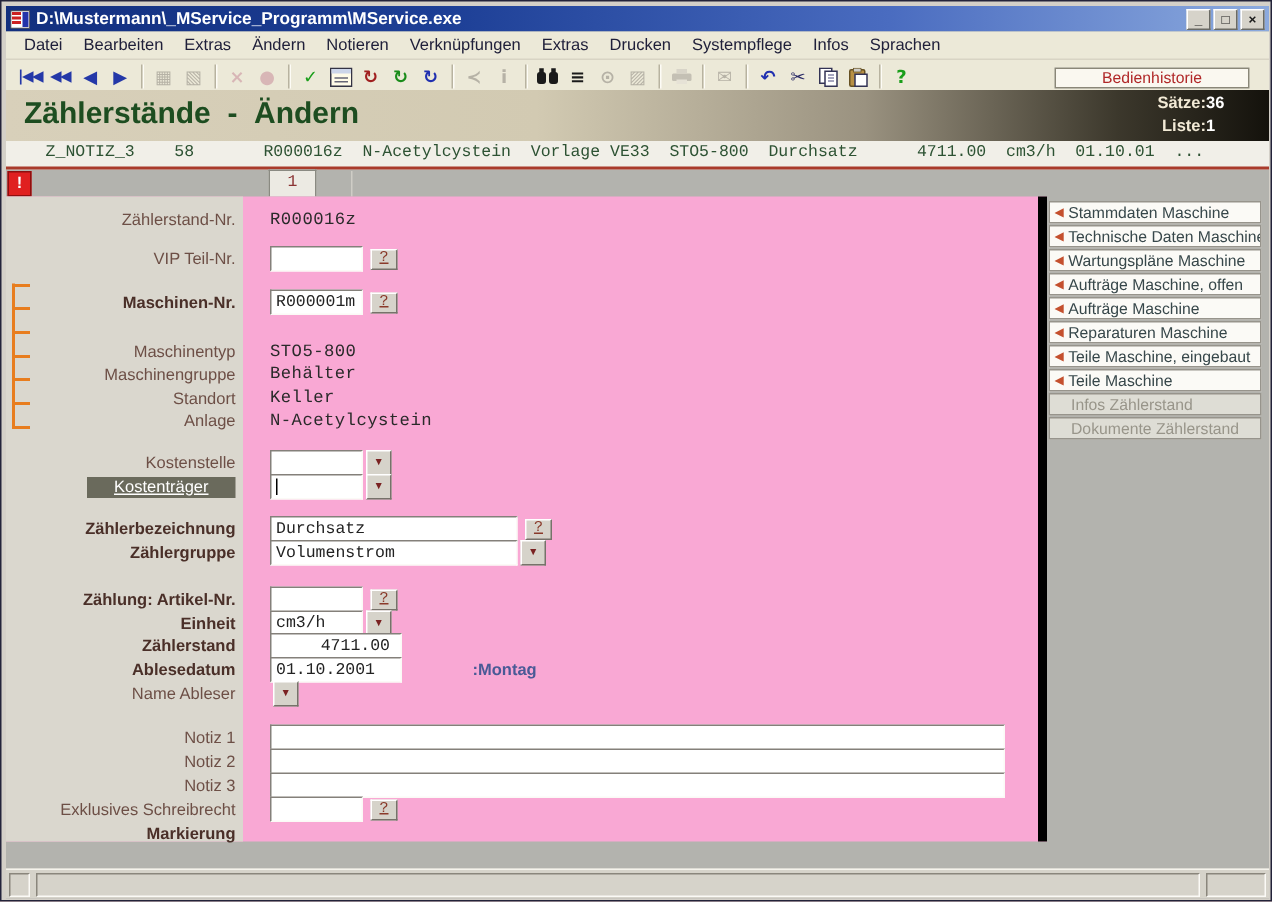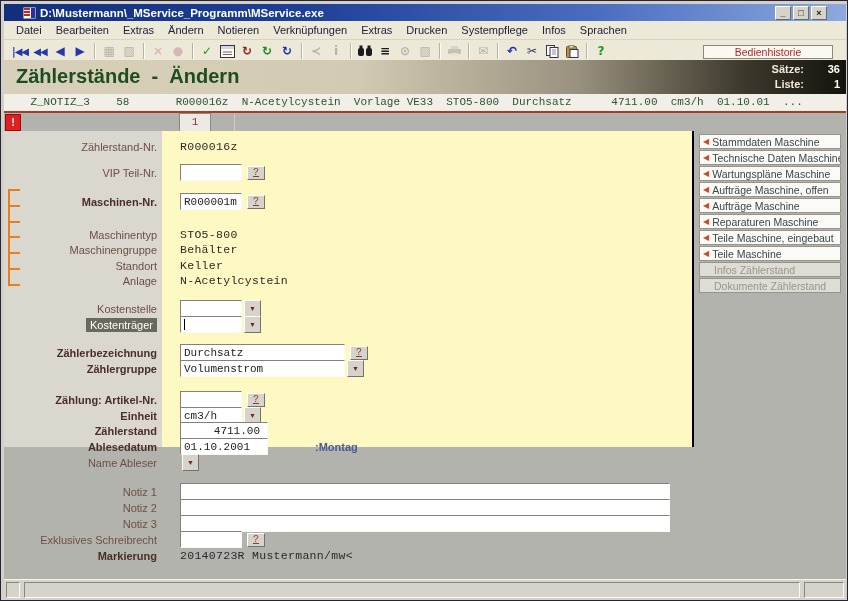--- a/index.html
+++ b/index.html
@@ -1,20 +1,20 @@
 <!DOCTYPE html>
 <html><head>
 <meta charset="utf-8">
 <style>
   html,body{margin:0;padding:0;background:#808080;font-family:"Liberation Sans",sans-serif;}
   .win{width:848px;height:601px;box-sizing:border-box;background:#d4d0c8;padding:3px;position:relative;border:1px solid #23233a;}
   .inner{position:relative;width:842px;height:595px;background:#b3b3ae;overflow:hidden;}
 
   
-  .titlebar{position:absolute;top:0;left:0;right:0;height:17px;background:linear-gradient(90deg,#122f7e 0%,#1d3f96 35%,#4a6cc0 70%,#8caade 100%);display:flex;align-items:center;padding:0 19px;}
+  .titlebar{position:absolute;top:0;left:0;right:0;height:17px;background:linear-gradient(90deg,#122f7e 0%,#1d3f96 35%,#4a6cc0 70%,#8caade 100%);display:flex;align-items:center;padding:0 3px;}
   .appicon{width:13px;height:12px;flex:0 0 13px;}
   .title{color:#fff;font-weight:bold;font-size:11.5px;margin-left:4px;white-space:pre;}
   .winbtns{margin-left:auto;display:flex;gap:2px;}
   .wbtn{width:16px;height:14px;background:#d6d3ca;border:1px solid;border-color:#ffffff #6a6a64 #6a6a64 #ffffff;font-size:9px;line-height:12px;text-align:center;font-weight:bold;color:#1a1a1a;padding:0;font-family:"Liberation Sans",sans-serif;}
 
   
   .menubar{position:absolute;top:17px;left:0;right:0;height:18px;background:#ece9d8;display:flex;align-items:center;padding-left:5px;border-bottom:1px solid #d8d4c4;}
   .mitem{font-size:11px;color:#20203a;padding:2px 7px;cursor:default;}
 
   
@@ -25,45 +25,45 @@
   .blue{color:#2438a8}.green{color:#1a9e1a}.redg{color:#a02020}.grn2{color:#1a8c1a}.blu2{color:#2030b0}
   .gray{color:#b6b2a6}.pink{color:#d8b6b6}.black{color:#1a1a1a}.navy{color:#2a2a66}
   .bedien{position:absolute;right:13px;top:5px;width:130px;height:14px;background:#faf8f0;border:1px solid #8a8778;font-size:10.5px;color:#b02828;text-align:center;line-height:13px;padding:0;font-family:"Liberation Sans",sans-serif;}
 
   
   .header{position:absolute;top:56px;left:0;right:0;height:34px;background:linear-gradient(90deg,#d8d0ba 0%,#d2cab2 42%,#9a9280 68%,#3c382c 88%,#14120c 100%);}
   .htitle{position:absolute;left:12px;top:5px;font-size:20px;font-weight:bold;color:#1d4d20;white-space:pre;}
   .counts{position:absolute;right:6px;top:2px;font-size:11px;font-weight:bold;}
   .crow{display:flex;justify-content:flex-end;line-height:15px;}
   .cl{color:#f2ead6;text-align:right;}
-  .cv{width:36px;text-align:right;color:#ffffff;}
+  .cv{width:36px;text-align:left;color:#ffffff;}
 
   
   .recrow{position:absolute;top:90px;left:0;right:0;height:17px;background:#f1efe8;border-bottom:2px solid #a93b2b;font-family:"Liberation Mono",monospace;font-size:11px;color:#2d5233;line-height:17px;white-space:pre;}
 
   
   .alert{position:absolute;left:1px;top:110px;width:14px;height:15px;background:#e02020;border:1px solid #8e0f0f;color:#fff;font-weight:bold;font-size:11px;text-align:center;line-height:14px;}
   .tab{position:absolute;left:175px;top:109px;width:32px;height:18px;background:#eceae3;border:1px solid #8a8a82;border-bottom:none;box-sizing:border-box;text-align:center;font-size:11px;color:#8b3333;font-family:"Liberation Mono",monospace;line-height:17px;}
   .tabghost{position:absolute;left:230px;top:110px;width:1px;height:17px;background:#cfcdc6;}
 
   
-  .formpanel{position:absolute;top:127px;left:0;width:688px;height:316px;background:#fef9c3;border-right:2px solid #000000;}
+  .formpanel{position:absolute;top:127px;left:0;width:688px;height:430px;background:#f9a8d4;border-right:6px solid #000000;}
   .labelcol{position:absolute;left:0;top:0;width:158px;height:100%;background:#dad7ce;}
   .bracket{position:absolute;left:4px;top:58px;width:10px;height:97px;border-left:2px solid #e87d1e;background:repeating-linear-gradient(to bottom,#e87d1e 0 2px,transparent 2px 15.8px);}
   .row{position:absolute;left:0;width:100%;height:17px;display:flex;align-items:center;font-size:11px;}
   .lbl{width:158px;flex:0 0 158px;text-align:right;padding-right:5px;box-sizing:border-box;color:#6d4f46;white-space:nowrap;}
   .boldlbl .lbl, .lbl.b{font-weight:bold;color:#4a2f28;}
   .fld{margin-left:18px;display:flex;align-items:center;}
   .val{margin-left:18px;font-family:"Liberation Mono",monospace;font-size:11.5px;color:#2a2a2a;letter-spacing:0.3px;white-space:pre;}
   .inp{height:17px;box-sizing:border-box;border:1px solid;border-color:#84807a #fbfaf6 #fbfaf6 #84807a;background:#fff;font-family:"Liberation Mono",monospace;font-size:11px;padding:0 3px;color:#222;}
   .w62{width:62px}.w88{width:88px}.w165{width:165px}.wwide{width:490px}
   .tr{text-align:right;padding-right:7px;}
   .qbtn{width:18px;height:14px;margin-left:5px;background:#d6d3ca;border:1px solid;border-color:#ffffff #76726a #76726a #ffffff;font-size:10px;color:#8a3a2a;text-decoration:underline;line-height:11px;text-align:center;padding:0;font-family:"Liberation Mono",monospace;}
   .ddbtn{width:17px;height:17px;margin-left:2px;background:#d6d3ca;border:1px solid;border-color:#ffffff #76726a #76726a #ffffff;color:#7a2222;font-size:7px;text-align:center;line-height:14px;padding:0;}
-  .focusbg{background:#6a6a5c;color:#fff;padding:1px 4px;}
+  .focusbg{background:#6a6a5c;color:#fff;padding:1px 18px;text-decoration:underline;}
   .caret{display:inline-block;width:1px;height:11px;background:#000;}
   .comboinp{display:flex;align-items:center;}
   .weekday{margin-left:47px;color:#4a5a96;font-size:11px;font-weight:bold;}
 
   
   .sidepanel{position:absolute;left:695px;top:130px;width:142px;}
   .sbtn{height:13px;background:#fbfaf6;border:1px solid #97948c;margin-bottom:1px;display:flex;align-items:center;font-size:10.5px;color:#37474a;padding-left:3px;box-sizing:content-box;white-space:nowrap;overflow:hidden;}
   .sbtn .arr{color:#c4502e;font-size:8px;margin-right:3px;line-height:13px;}
   .sbtn.disabled{background:#deddd5;color:#98958a;padding-left:14px;}
 
@@ -337,21 +337,20 @@
     <div class="row" style="top:400px">
       <div class="lbl">Exklusives Schreibrecht</div>
       <span class="fld">
         <input class="inp w62" value="" style="">
         <button class="qbtn">?</button>
       </span>
     </div>
 
     <div class="row boldlbl" style="top:416px">
       <div class="lbl">Markierung</div>
-      <div class="val">20140723R Mustermann/mw&lt;</div>
     </div>
   </div>
 
   <div class="sidepanel">
     <div class="sbtn">
           <span class="arr">◀</span>
           <span>Stammdaten Maschine</span>
         </div>
     <div class="sbtn">
           <span class="arr">◀</span>

